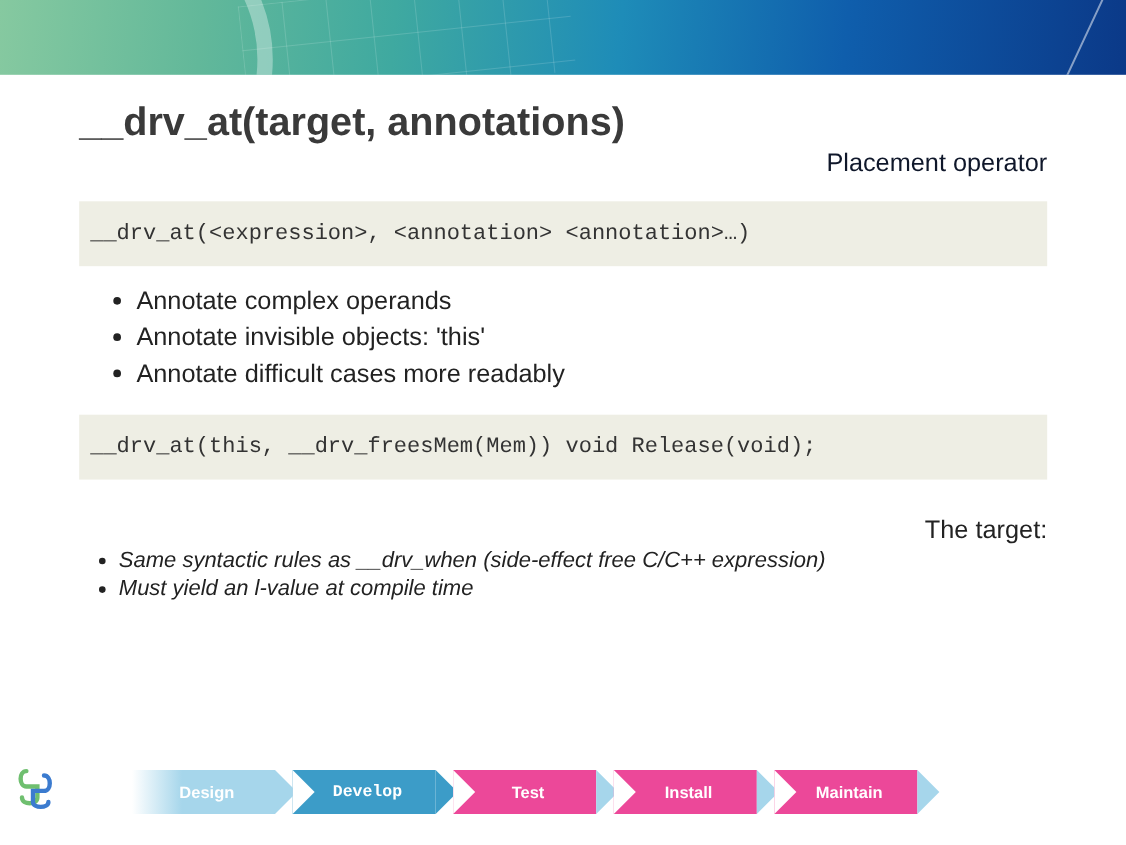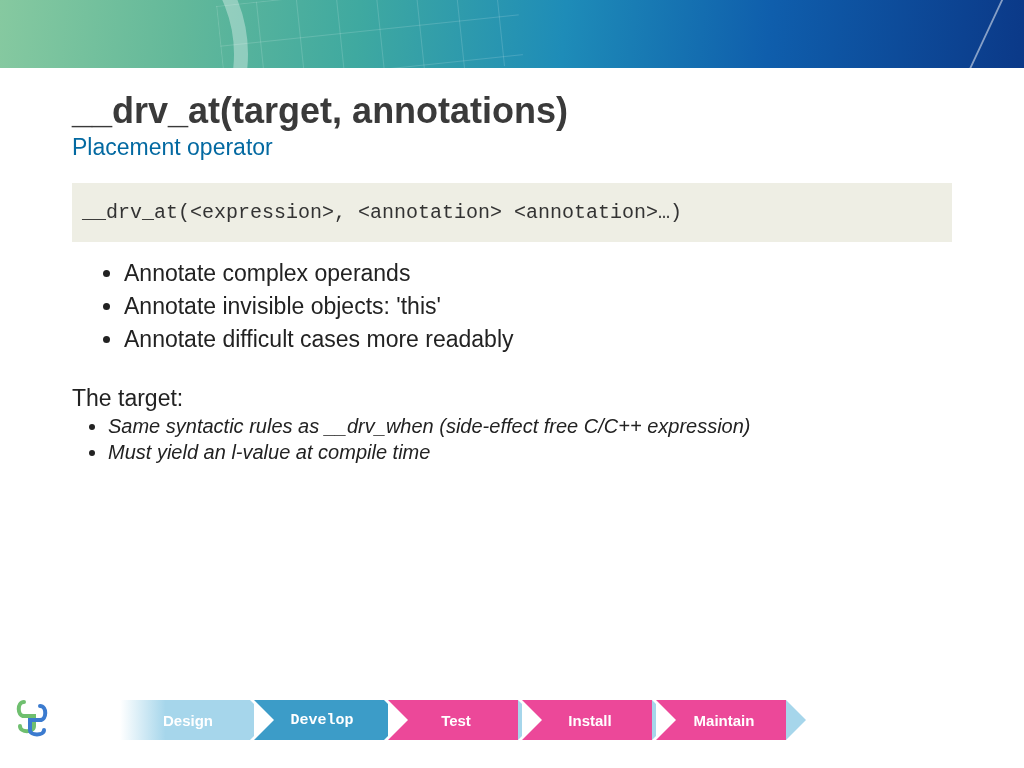--- a/index.html
+++ b/index.html
@@ -47,42 +47,44 @@
     padding: 22px 72px 0 72px;
   }
   .title {
     font-size: 36px;
     font-weight: 700;
     color: #3a3a3a;
   }
   .subtitle {
     font-size: 23px;
     font-weight: 400;
-    color: #0369a1;
+    color: #0f172a;
     margin-top: 2px;
+    text-align: right;
   }
   .codebox {
     background: #eeeee4;
     font-family: Consolas, "Courier New", monospace;
     font-size: 20px;
     color: #333;
     padding: 18px 10px;
     margin: 22px 0 18px 0;
   }
   ul.bullets {
     list-style: disc;
     padding-left: 52px;
     font-size: 23px;
     color: #222;
   }
   ul.bullets li { margin: 6px 0; }
   .section-label {
     font-size: 23px;
     color: #222;
     margin-top: 32px;
+    text-align: right;
   }
   ul.small {
     list-style: disc;
     padding-left: 36px;
     font-size: 20px;
     color: #222;
     font-style: italic;
   }
   ul.small li { margin: 3px 0; }
 
@@ -96,21 +98,21 @@
   .logo {
     position: absolute;
     left: 14px;
     bottom: 2px;
   }
   .arrows {
     position: absolute;
     left: 120px;
     bottom: 6px;
     display: flex;
-    gap: 4px;
+    gap: 16px;
   }
   .arrow {
     position: relative;
     height: 40px;
     display: flex;
     align-items: center;
     justify-content: center;
     color: #fff;
     font-size: 15px;
     font-weight: 600;
@@ -159,20 +161,21 @@
   <div class="subtitle">Placement operator</div>
 
   <div class="codebox">__drv_at(&lt;expression&gt;, &lt;annotation&gt; &lt;annotation&gt;…)</div>
 
   <ul class="bullets">
     <li>Annotate complex operands</li>
     <li>Annotate invisible objects: 'this'</li>
     <li>Annotate difficult cases more readably</li>
   </ul>
 
+  <div class="codebox" style="margin-top:24px;">__drv_at(this, __drv_freesMem(Mem)) void Release(void);</div>
 
   <div class="section-label">The target:</div>
   <ul class="small">
     <li>Same syntactic rules as __drv_when (side-effect free C/C++ expression)</li>
     <li>Must yield an l-value at compile time</li>
   </ul>
 </div>
 
 <div class="footer">
   <div class="logo">

